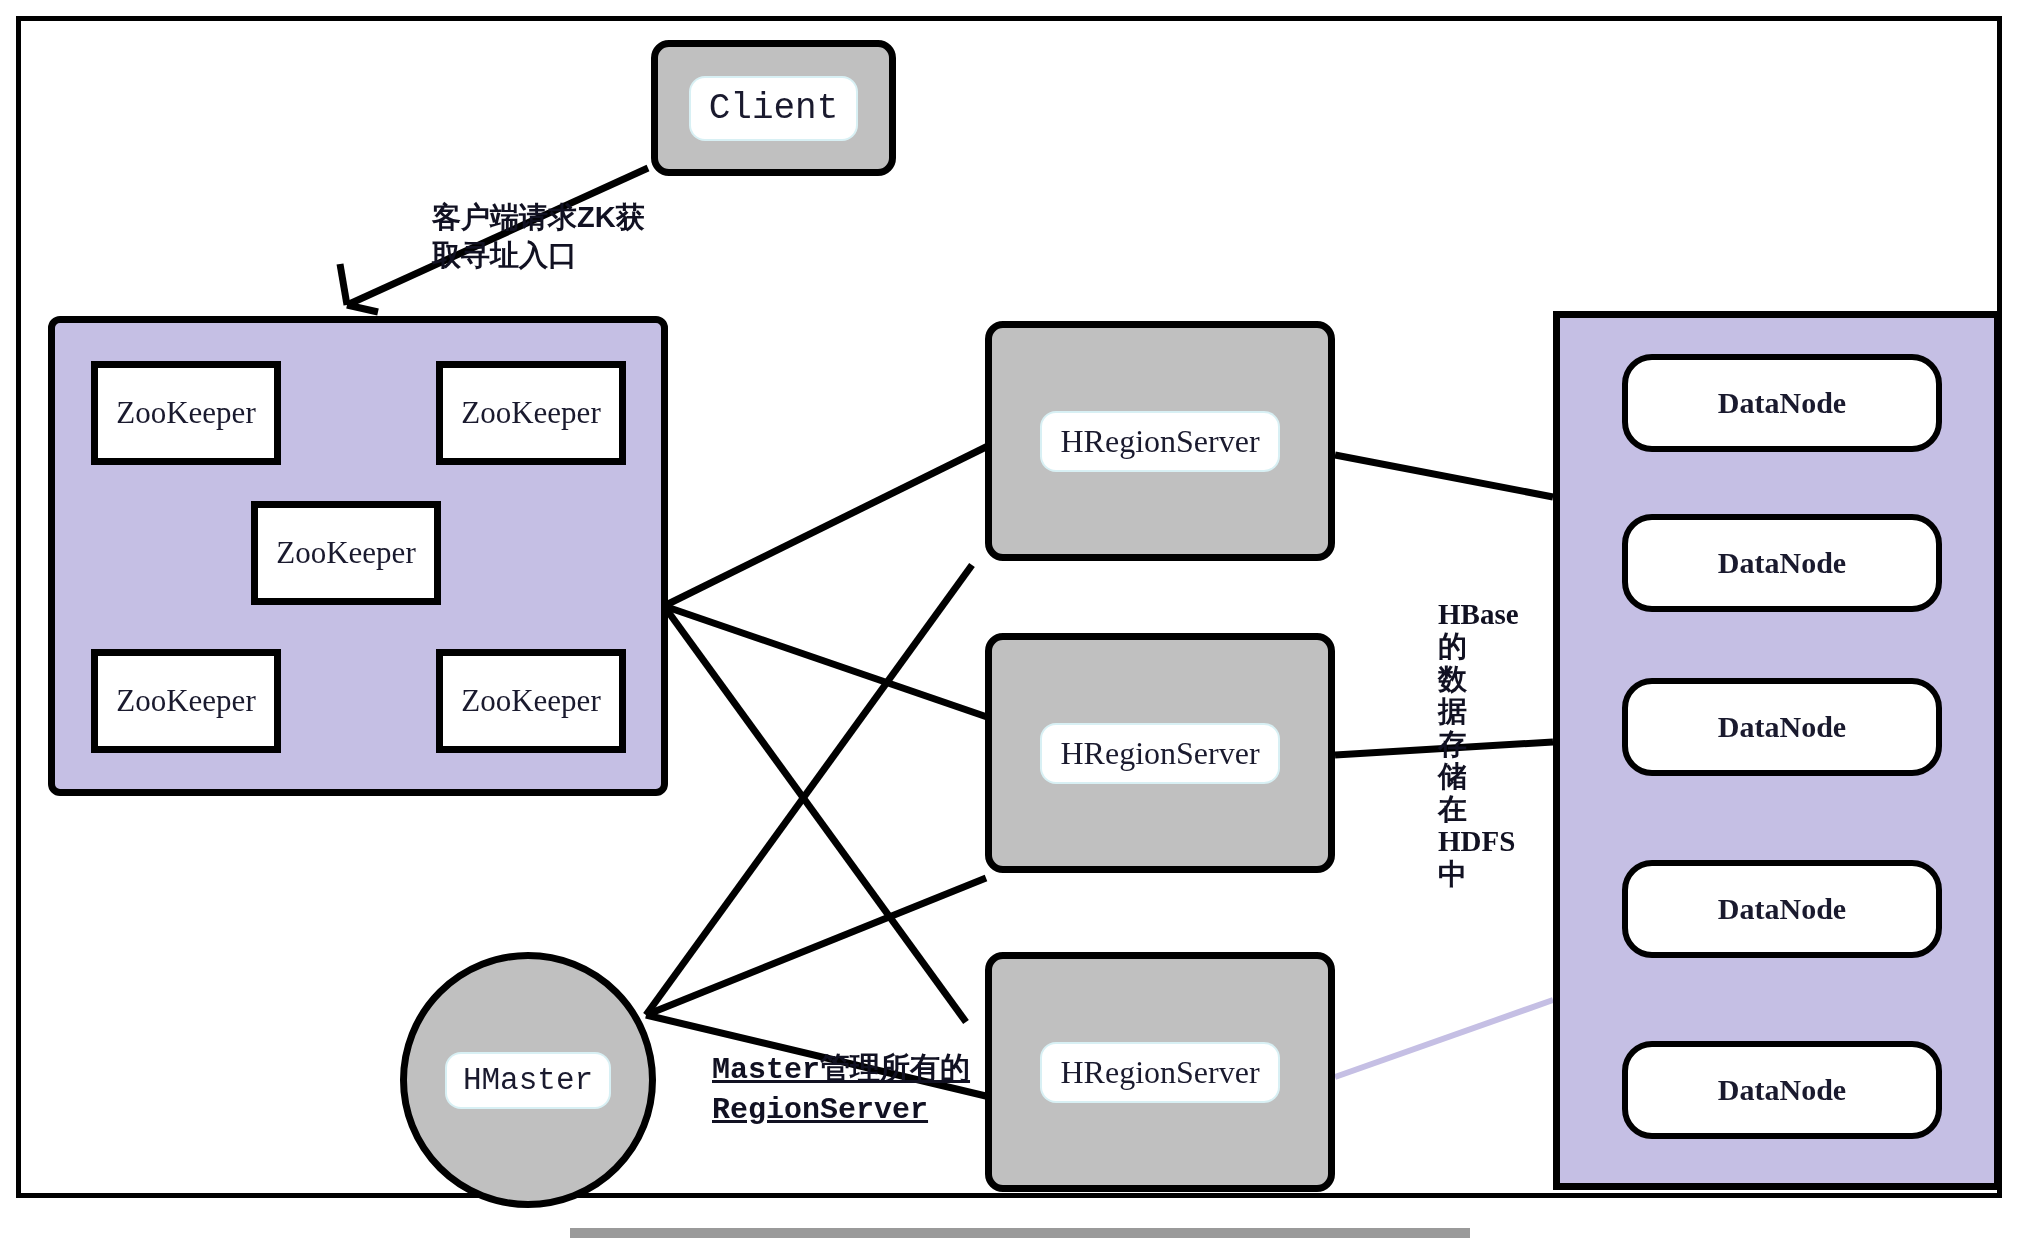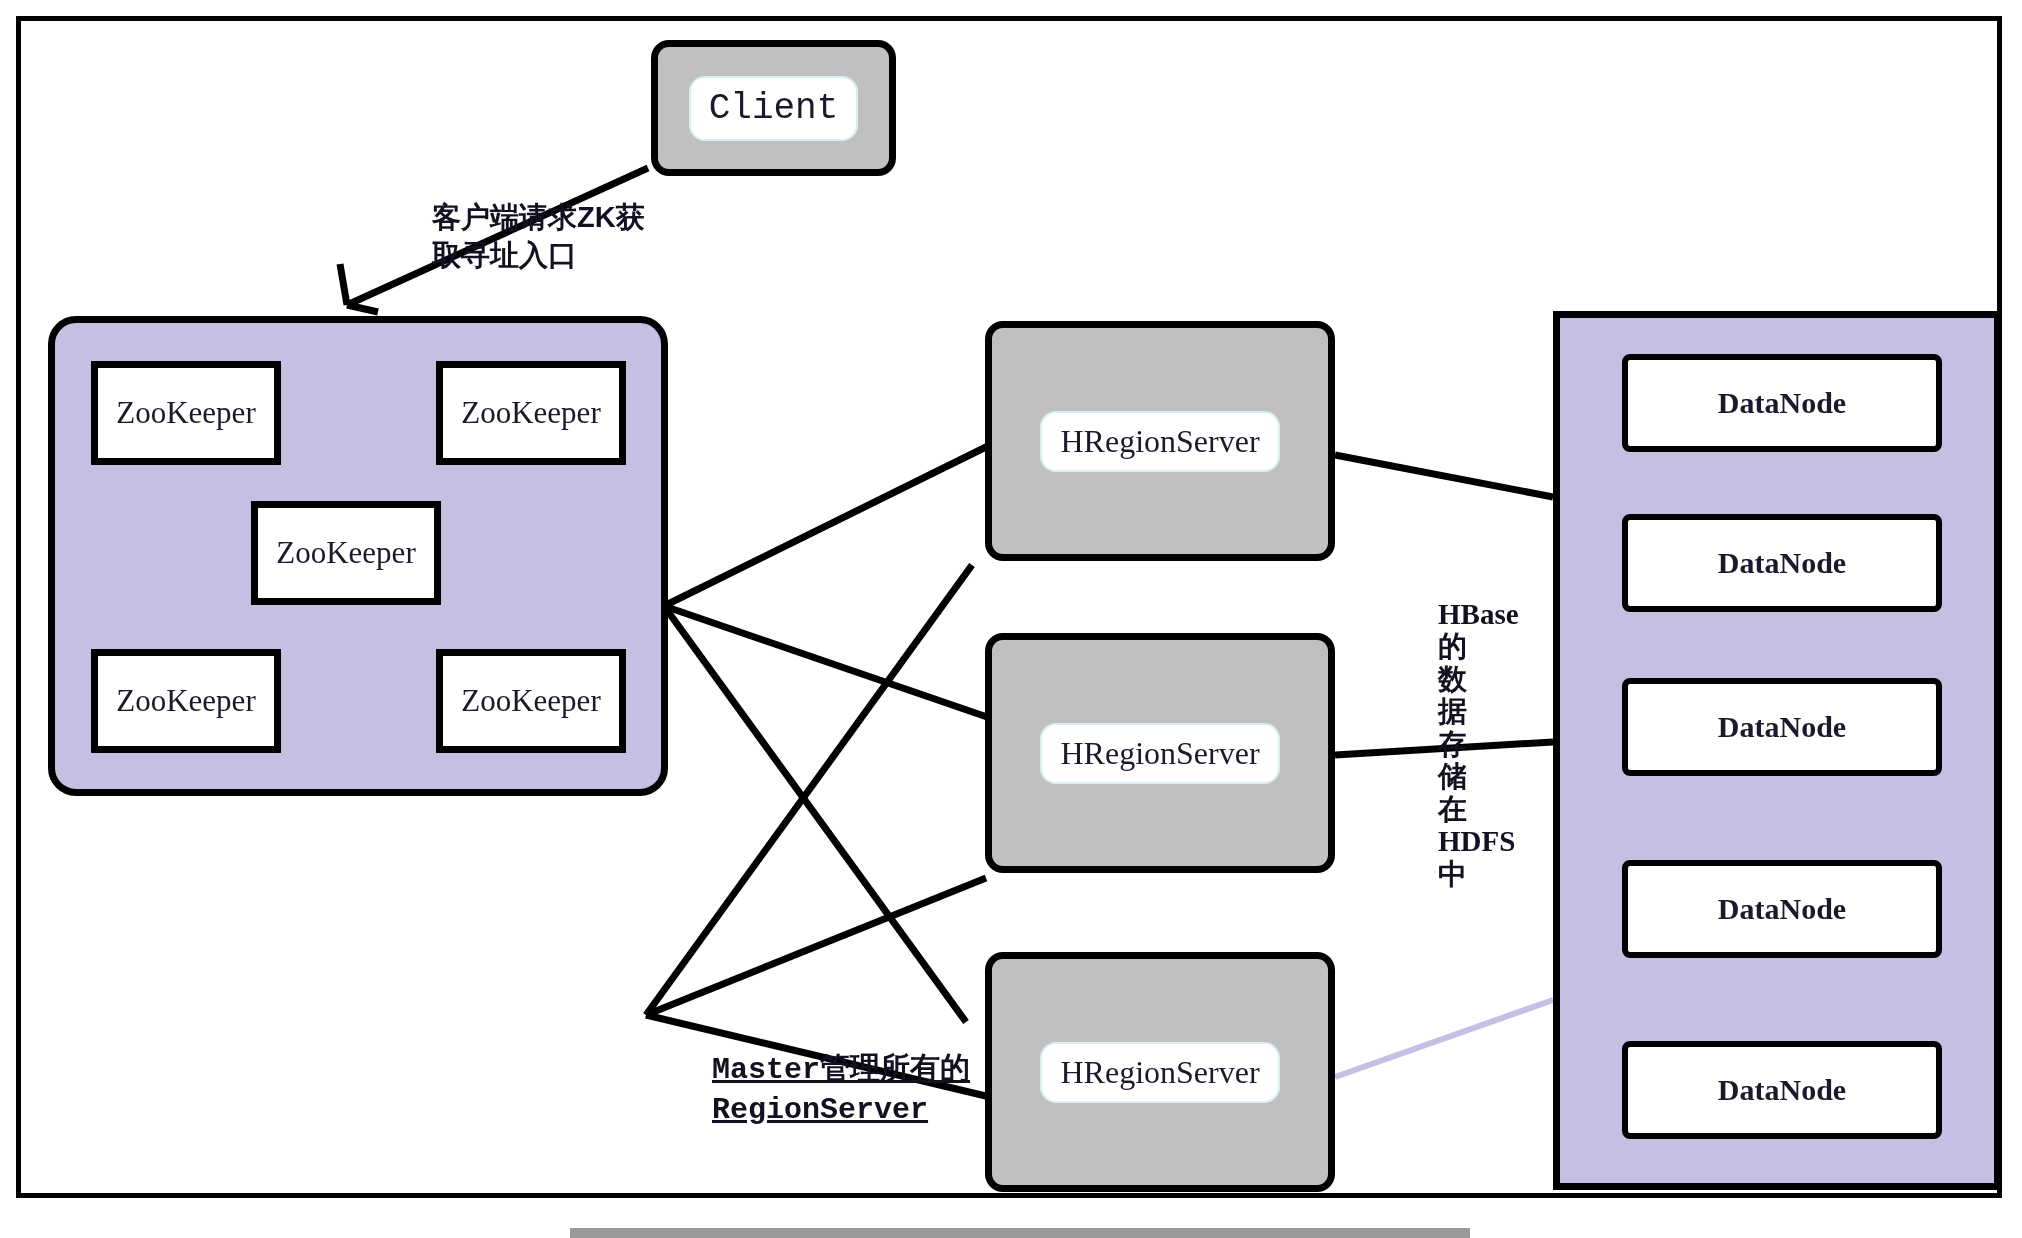--- a/index.html
+++ b/index.html
@@ -93,21 +93,21 @@
 
   
   .zk-cluster {
     position: absolute;
     left: 48px;
     top: 316px;
     width: 620px;
     height: 480px;
     background: #c5bfe4;
     border: 7px solid #000000;
-    border-radius: 28px;
+    border-radius: 12px;
     box-sizing: border-box;
   }
   .zk-node {
     position: absolute;
     background: #ffffff;
     border: 7px solid #000000;
     box-sizing: border-box;
     display: flex;
     align-items: center;
     justify-content: center;
@@ -126,21 +126,21 @@
     border: 7px solid #000000;
     box-sizing: border-box;
   }
   .dn-node {
     position: absolute;
     left: 62px;
     width: 320px;
     height: 98px;
     background: #ffffff;
     border: 6px solid #000000;
-    border-radius: 8px;
+    border-radius: 30px;
     box-sizing: border-box;
     display: flex;
     align-items: center;
     justify-content: center;
     color: #1a1a2e;
     white-space: nowrap;
   }
 
   
   .annot {
@@ -238,20 +238,23 @@
   </div>
 
   <div class="gray-box" style="left:985px; top:633px; width:350px; height:240px;">
     <span class="inner-label f-hrs">HRegionServer</span>
   </div>
 
   <div class="gray-box" style="left:985px; top:952px; width:350px; height:240px;">
     <span class="inner-label f-hrs">HRegionServer</span>
   </div>
 
+  <div class="circle-node" style="left:400px; top:952px; width:256px; height:256px;">
+    <span class="inner-label f-hm">HMaster</span>
+  </div>
 
   <div class="annot f-an3" style="left:712px; top:1051px; width:300px;text-decoration:underline;">Master管理所有的
 RegionServer</div>
 
   <div class="annot-vert f-an4" style="left:1404px; top:598px; width:110px;">
     <span>HBase</span>
     <span>的</span>
     <span>数</span>
     <span>据</span>
     <span>存</span>

